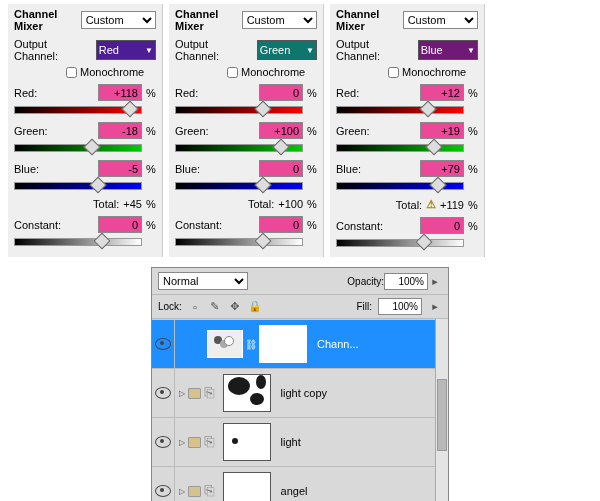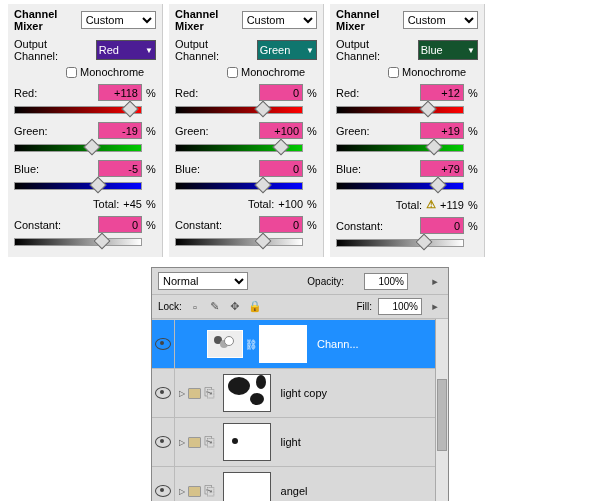--- a/index.html
+++ b/index.html
@@ -7,21 +7,21 @@
 .cm{width:155px;background:#efefef;border-right:1px solid #ccc;padding:4px 6px 8px;box-sizing:border-box}
 .hrow{display:flex;align-items:center;gap:4px;margin-bottom:6px}
 .hrow b{font-size:11px}
 select{font-size:11px;border:1px solid #888;background:#fff;height:18px}
 .sel-preset{width:90px}
 .outrow{display:flex;align-items:center;gap:4px;margin:2px 0 4px}
 .sel-out{width:56px;height:18px;color:#fff;font-size:11px;border:1px solid #555;padding:0 2px;display:flex;align-items:center;justify-content:space-between}
 .sel-out .tri{font-size:8px}
 .red-bg{background:#4c1d95}
 .green-bg{background:#0f766e}
-.blue-bg{background:#14532d}
+.blue-bg{background:#701a75}
 .mono{display:flex;align-items:center;gap:3px;margin:2px 0 6px 52px}
 input[type=checkbox]{margin:0;width:11px;height:11px}
 .srow{display:flex;align-items:center;gap:4px;margin-top:6px}
 .srow .lab{width:38px}
 .srow .sp{flex:1}
 .valbox{width:36px;height:15px;border:1px solid #888;background:#ec4899;text-align:right;padding:0 3px;font-size:11px;box-sizing:content-box;display:inline-flex;align-items:center;justify-content:flex-end}
 .pct{width:10px;text-align:center}
 .slider{position:relative;height:14px;margin:1px 0 0}
 .track{position:absolute;top:4px;left:0;right:14px;height:6px;border:1px solid #999}
 .grad-r{background:linear-gradient(90deg,#000,#f00)}
@@ -31,21 +31,21 @@
 .thumb{position:absolute;top:1px;width:10px;height:10px;background:#ddd;border:1px solid #666;transform:rotate(45deg)}
 .totrow{display:flex;justify-content:flex-end;align-items:center;gap:4px;margin-top:6px;font-size:11px}
 .warn{color:#a80;font-weight:bold}
 
 .layerswrap{display:flex;justify-content:center}
 .layers{width:296px;background:#d9d9d9;border:1px solid #888;position:relative}
 .tabbar{display:flex;align-items:center;background:#bfbfbf;border-bottom:1px solid #888;height:20px;font-size:10px}
 .tab{padding:3px 10px;border-right:1px solid #999;color:#555}
 .tab.act{background:#d9d9d9;color:#000;font-weight:bold}
 .menuicon{margin-left:auto;padding:0 6px;font-size:12px;color:#555}
-.oprow{display:flex;align-items:center;gap:20px;padding:4px 6px;border-bottom:1px solid #bbb}
+.oprow{display:flex;align-items:center;gap:0;padding:4px 6px;border-bottom:1px solid #bbb}
 .sel-blend{width:90px}
 .small{font-size:10px}
 .pctbox{width:36px;height:15px;border:1px solid #888;background:#fff;font-size:10px;display:inline-flex;align-items:center;justify-content:flex-end;padding:0 3px}
 .lockrow{display:flex;align-items:center;gap:6px;padding:3px 6px;border-bottom:1px solid #bbb}
 .ico{display:inline-flex;width:14px;height:14px;align-items:center;justify-content:center;color:#555;font-size:11px}
 .laylist{max-height:220px;overflow-y:auto;overflow-x:hidden;border-top:1px solid #ccc}
 .layer{display:flex;align-items:center;border-bottom:1px solid #bbb;min-height:48px}
 .eyecol{width:22px;display:flex;align-items:center;justify-content:center;border-right:1px solid #bbb;align-self:stretch}
 .eye{width:14px;height:10px;border:1px solid #444;border-radius:50%;position:relative}
 .eye:after{content:"";position:absolute;width:4px;height:4px;background:#444;border-radius:50%;top:2px;left:4px}
@@ -91,21 +91,21 @@
         <span class="valbox">+118</span>
         <span class="pct">%</span>
       </div>
       <div class="slider">
         <div class="track grad-r"></div>
         <div class="thumb" style="left:110px"></div>
       </div>
       <div class="srow">
         <span class="lab">Green:</span>
         <span class="sp"></span>
-        <span class="valbox">-19</span>
+        <span class="valbox">-18</span>
         <span class="pct">%</span>
       </div>
       <div class="slider">
         <div class="track grad-g"></div>
         <div class="thumb" style="left:72px"></div>
       </div>
       <div class="srow">
         <span class="lab">Blue:</span>
         <span class="sp"></span>
         <span class="valbox">-5</span>

